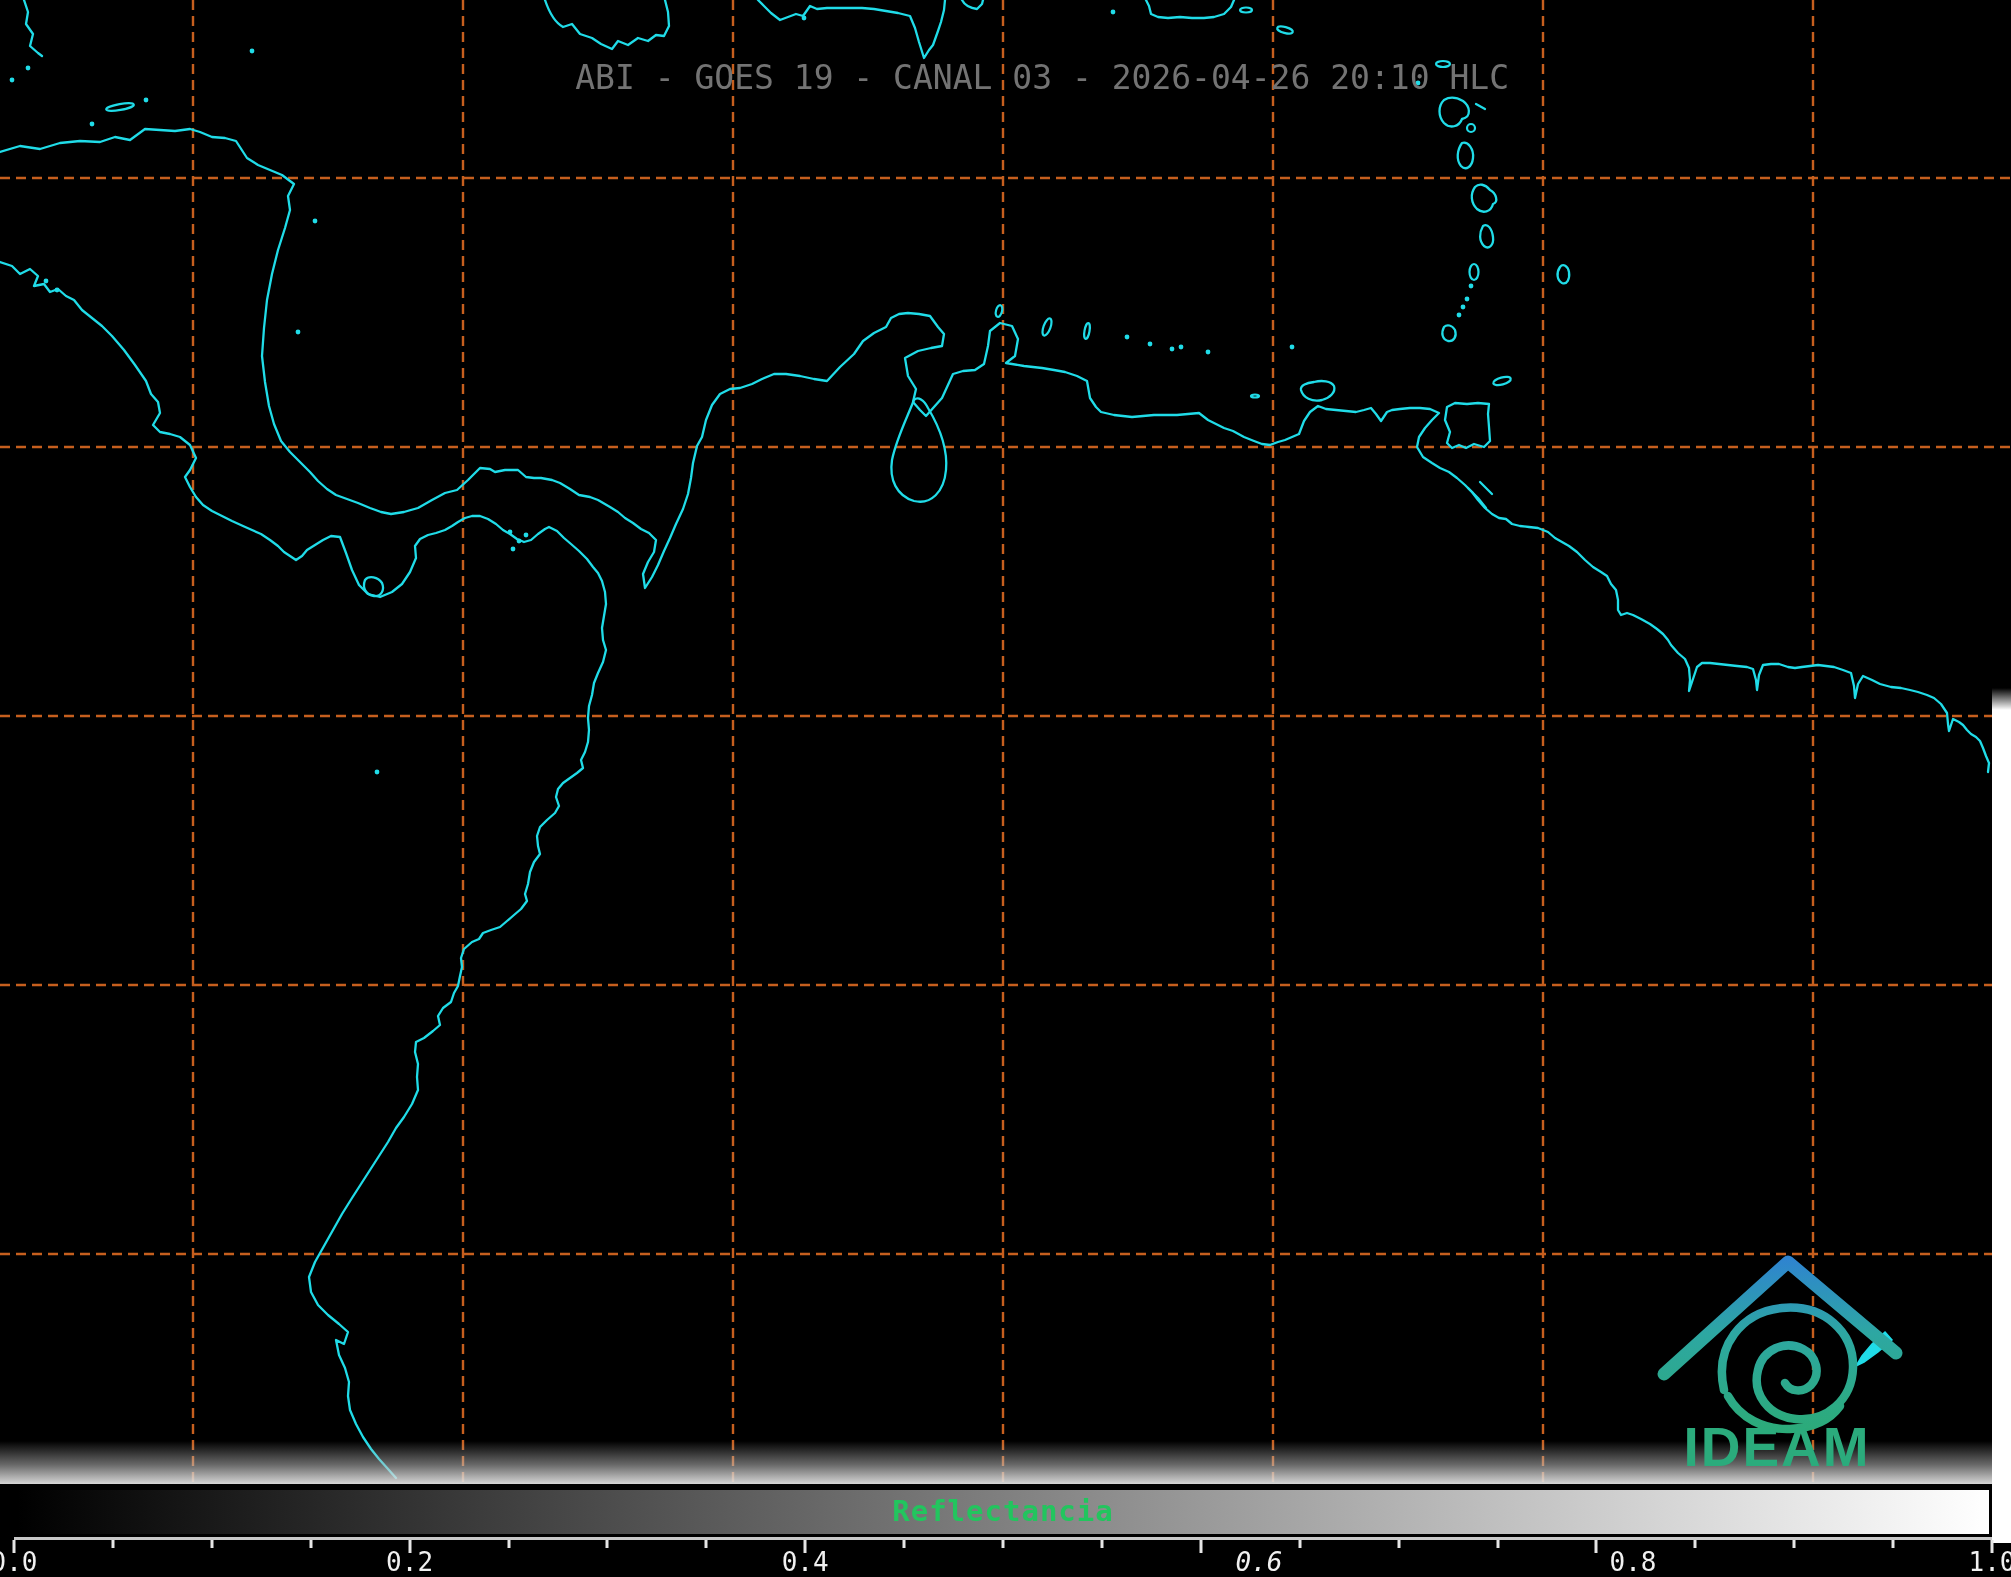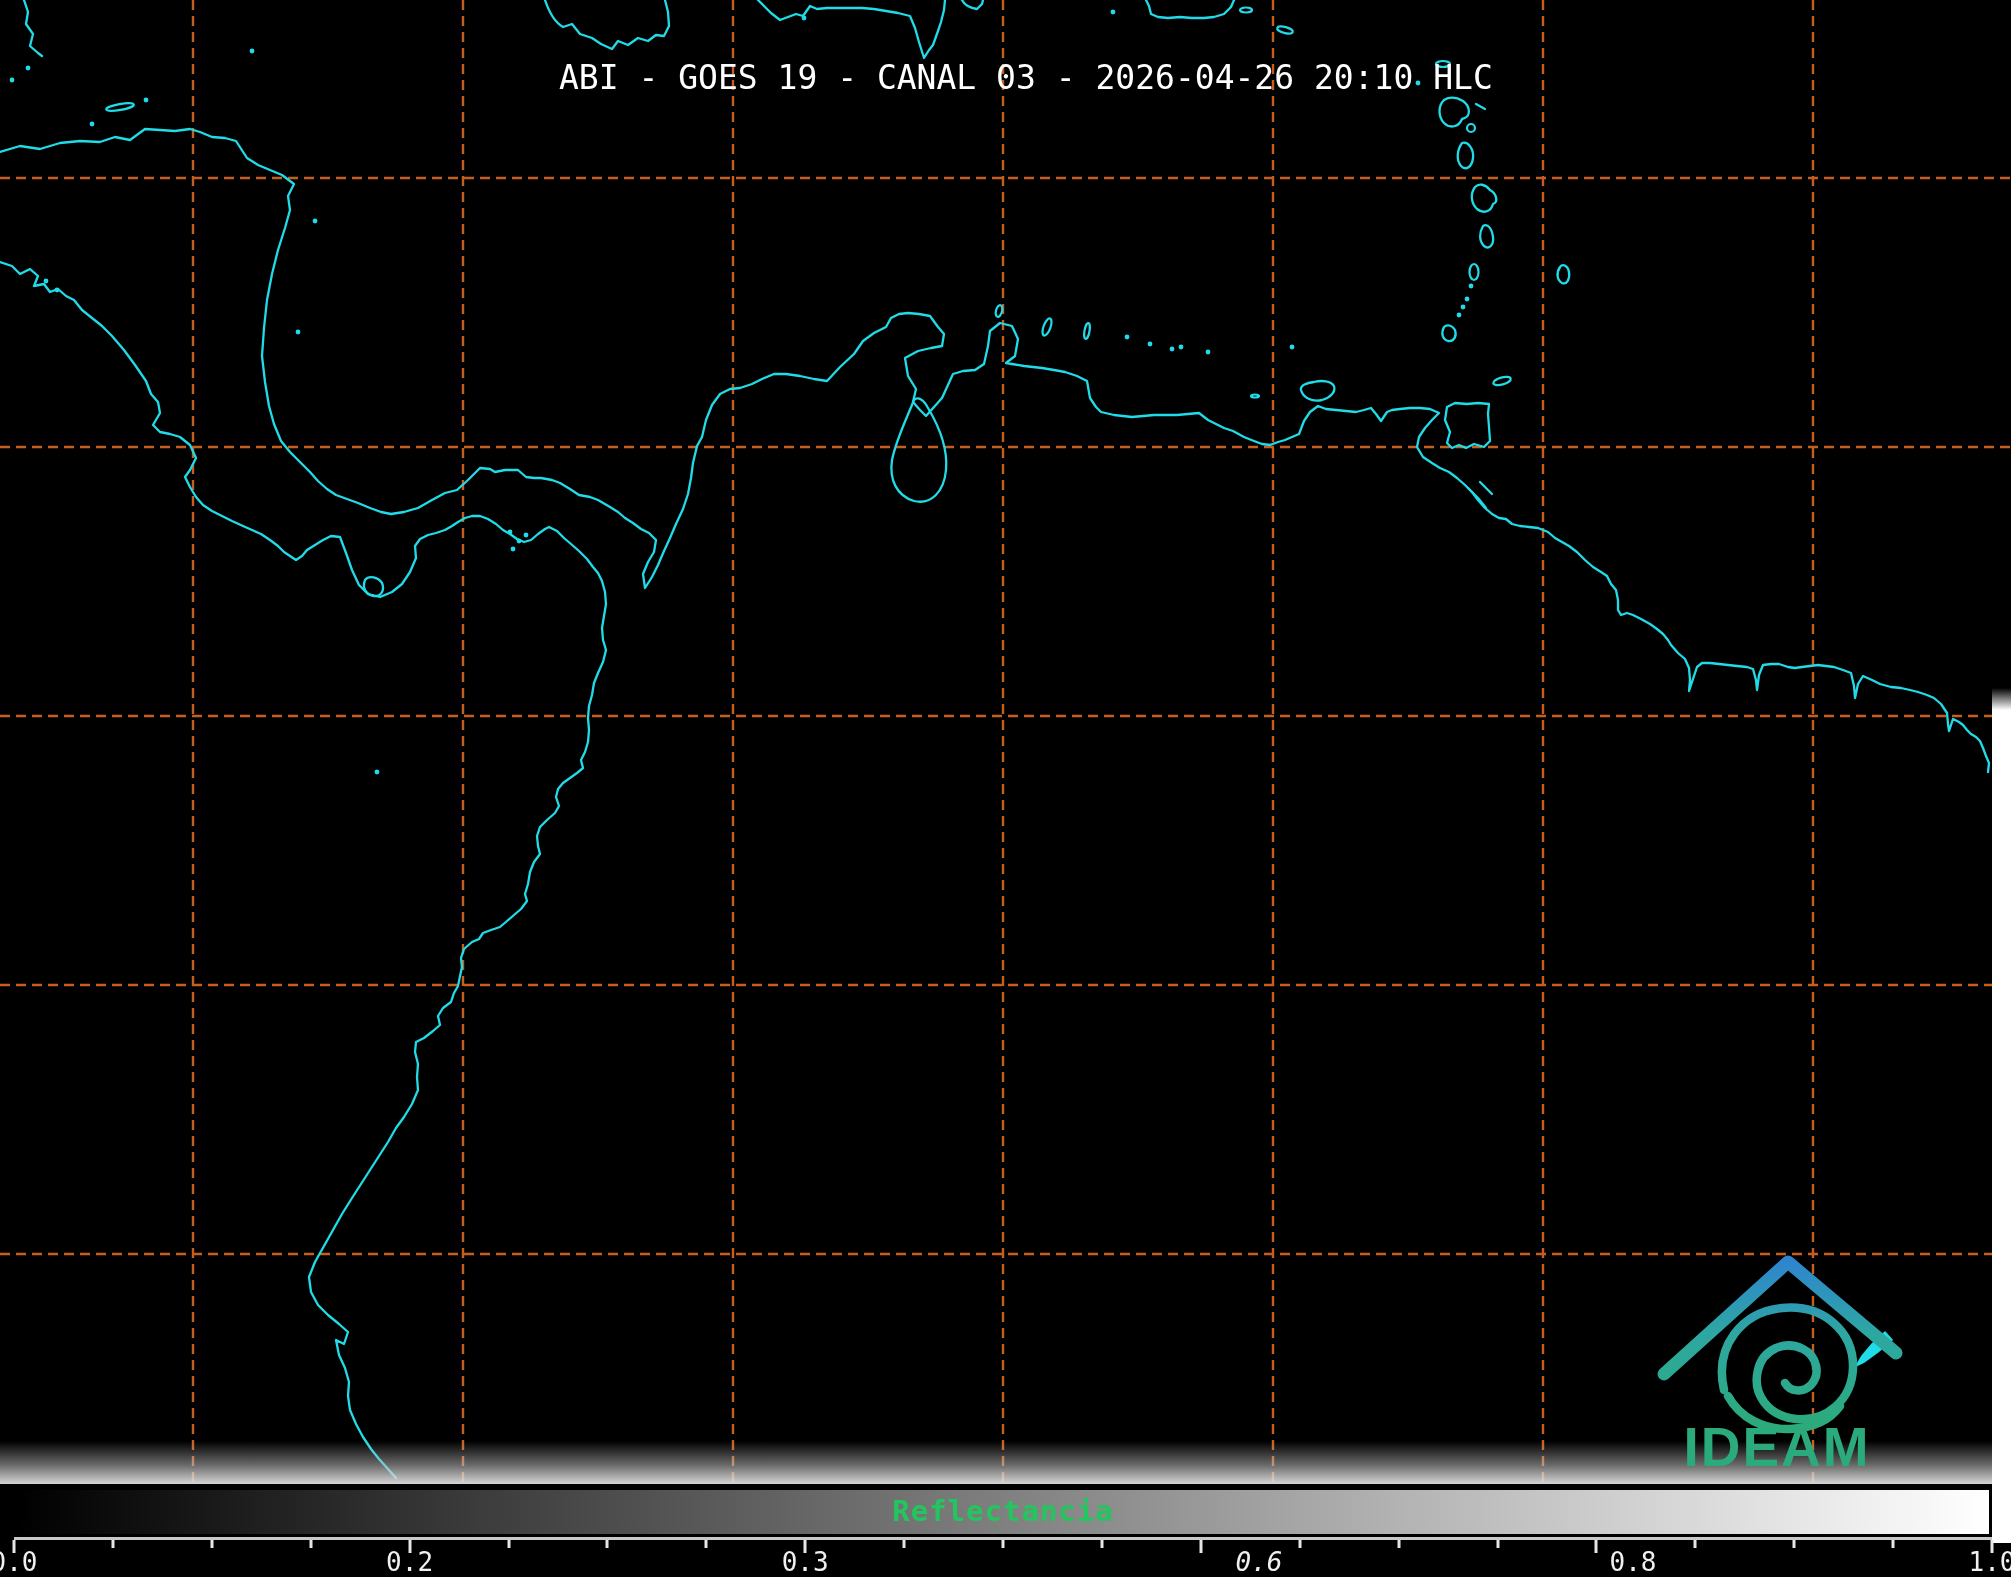--- a/index.html
+++ b/index.html
@@ -8,22 +8,22 @@
   svg{display:block;}
   #map-svg{position:absolute;left:0;top:0;}
   
   .map-bottom-glow{position:absolute;left:0;top:1441px;width:2011px;height:43px;
      background:linear-gradient(to bottom, rgba(255,255,255,0) 0%, rgba(190,190,190,.55) 55%, rgba(225,225,225,.95) 100%);
      pointer-events:none;}
   
   .map-right-strip{position:absolute;left:1992px;top:688px;width:19px;height:855px;
      background:linear-gradient(to bottom, rgba(255,255,255,0) 0px, #ffffff 22px);
      pointer-events:none;}
-  .map-title{position:absolute;left:559px;top:58px;width:950px;text-align:left;
-     font-size:33px;color:#ffffff;letter-spacing:0px;white-space:nowrap;}
+  .map-title{position:absolute;left:559px;top:58px;width:950px;text-align:right;
+     font-size:33px;color:#737373;letter-spacing:0px;white-space:nowrap;}
   
   .cbar{position:absolute;left:14px;top:1487px;width:1978px;height:50px;box-sizing:border-box;
      border:3px solid #000;box-shadow:0 3px 0 rgba(235,235,235,.85);}
   .cbar-label{position:absolute;left:14px;top:1494px;width:1978px;text-align:center;
      font-size:29px;font-weight:bold;color:#22c55e;letter-spacing:1px;}
   .cbar-ticks{position:absolute;left:0;top:1540px;width:2011px;height:16px;}
   .cbar-tick{position:absolute;top:0;width:3px;background:#e6e6e6;transform:translateX(-50%);}
   .cbar-tick.major{height:13px;}
   .cbar-tick.minor{height:8px;}
   .cbar-labels{position:absolute;left:0;top:1547px;width:2011px;height:30px;}
@@ -153,19 +153,19 @@
       <div class="cbar-tick minor" style="left: 1299.7px;"></div>
       <div class="cbar-tick minor" style="left: 1398.6px;"></div>
       <div class="cbar-tick minor" style="left: 1497.5px;"></div>
       <div class="cbar-tick minor" style="left: 1695.3px;"></div>
       <div class="cbar-tick minor" style="left: 1794.2px;"></div>
       <div class="cbar-tick minor" style="left: 1893.1px;"></div>
     </div>
   <div class="cbar-labels" id="cbar-labels">
       <div class="cbar-vallabel" style="left: 14px;">0.0</div>
       <div class="cbar-vallabel" style="left: 409.6px; text-align: center;">0.2</div>
-      <div class="cbar-vallabel" style="left: 805.2px;">0.3</div>
+      <div class="cbar-vallabel" style="left: 805.2px;">0.4</div>
       <div class="cbar-vallabel" style="left: 1259px; font-style: italic;">0.6</div>
       <div class="cbar-vallabel" style="left: 1633px;">0.8</div>
       <div class="cbar-vallabel" style="left: 1992px;">1.0</div>
     </div>
 
 </div>
 
 </body></html>

